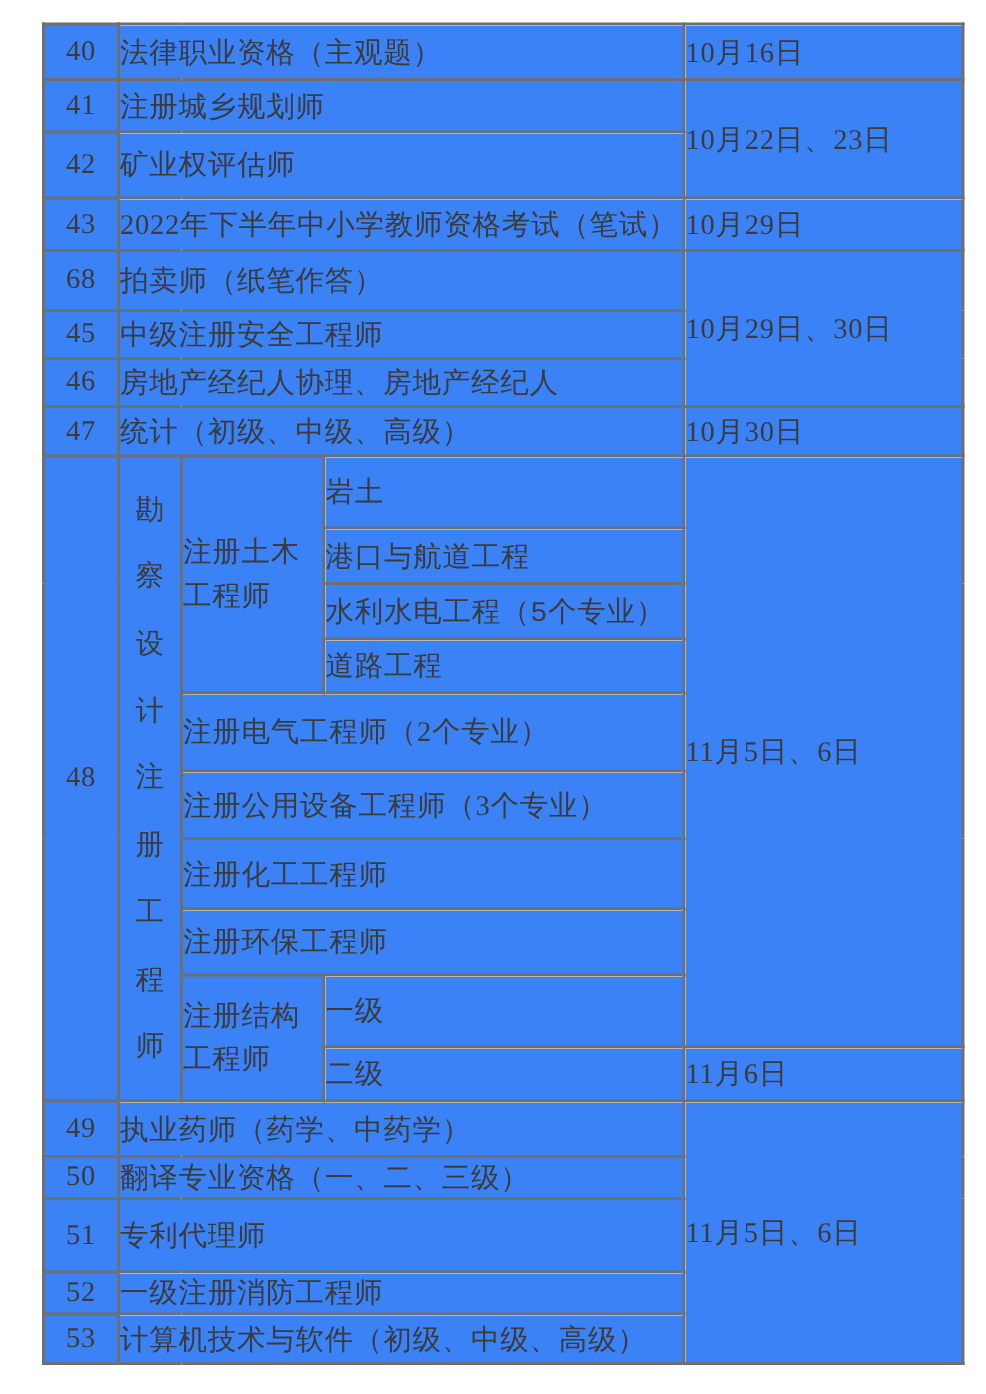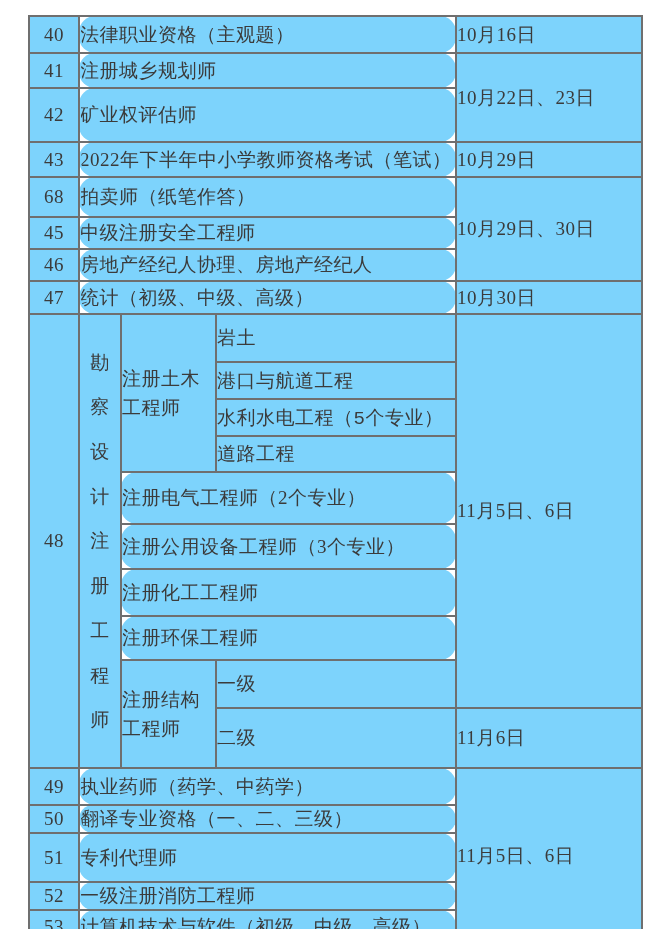--- a/index.html
+++ b/index.html
@@ -27,32 +27,31 @@
     width: 613px;
     border-collapse: collapse;
     table-layout: fixed;
   }
   table.schedule td {
     border: 2px solid #6f6f6f;
     vertical-align: middle;
     font-size: 19px;
     letter-spacing: 0.5px;
     padding: 0;
-    background: #7dd3fc;
+    background: #3b82f6;
   }
   td.num {
     text-align: center;
     font-size: 18px;
     letter-spacing: 0;
   }
   td.name {
     padding-left: 12px;
     white-space: nowrap;
     overflow: hidden;
-    border-radius: 16px;
   }
   td.sub {
     padding-left: 10px;
     white-space: nowrap;
     overflow: hidden;
     font-family: Liberation Mono, monospace;
   }
   td.group {
     padding-left: 9px;
     line-height: 1.55;
@@ -100,21 +99,21 @@
       <tr style="height:37px">
         <td class="num">40</td>
         <td class="name" colspan="3">法律职业资格（主观题）</td>
         <td class="date">10月16日</td>
       </tr>
       <tr style="height:35px">
         <td class="num">41</td>
         <td class="name" colspan="3">注册城乡规划师</td>
         <td class="date" rowspan="2">10月22日、23日</td>
       </tr>
-      <tr style="height:54px">
+      <tr style="height:44px">
         <td class="num">42</td>
         <td class="name" colspan="3">矿业权评估师</td>
       </tr>
       <tr style="height:35px">
         <td class="num">43</td>
         <td class="name tight" colspan="3">2022年下半年中小学教师资格考试（笔试）</td>
         <td class="date">10月29日</td>
       </tr>
       <tr style="height:40px">
         <td class="num">68</td>
@@ -172,21 +171,21 @@
       <tr style="height:47px">
         <td class="name" colspan="2">注册化工工程师</td>
       </tr>
       <tr style="height:44px">
         <td class="name" colspan="2">注册环保工程师</td>
       </tr>
       <tr style="height:48px">
         <td class="group" rowspan="2">注册结构工程师</td>
         <td class="sub">一级</td>
       </tr>
-      <tr style="height:60px">
+      <tr style="height:36px">
         <td class="sub">二级</td>
         <td class="date">11月6日</td>
       </tr>
 
       <tr style="height:37px">
         <td class="num">49</td>
         <td class="name" colspan="3">执业药师（药学、中药学）</td>
         <td class="date" rowspan="5">11月5日、6日</td>
       </tr>
       <tr style="height:25px">

